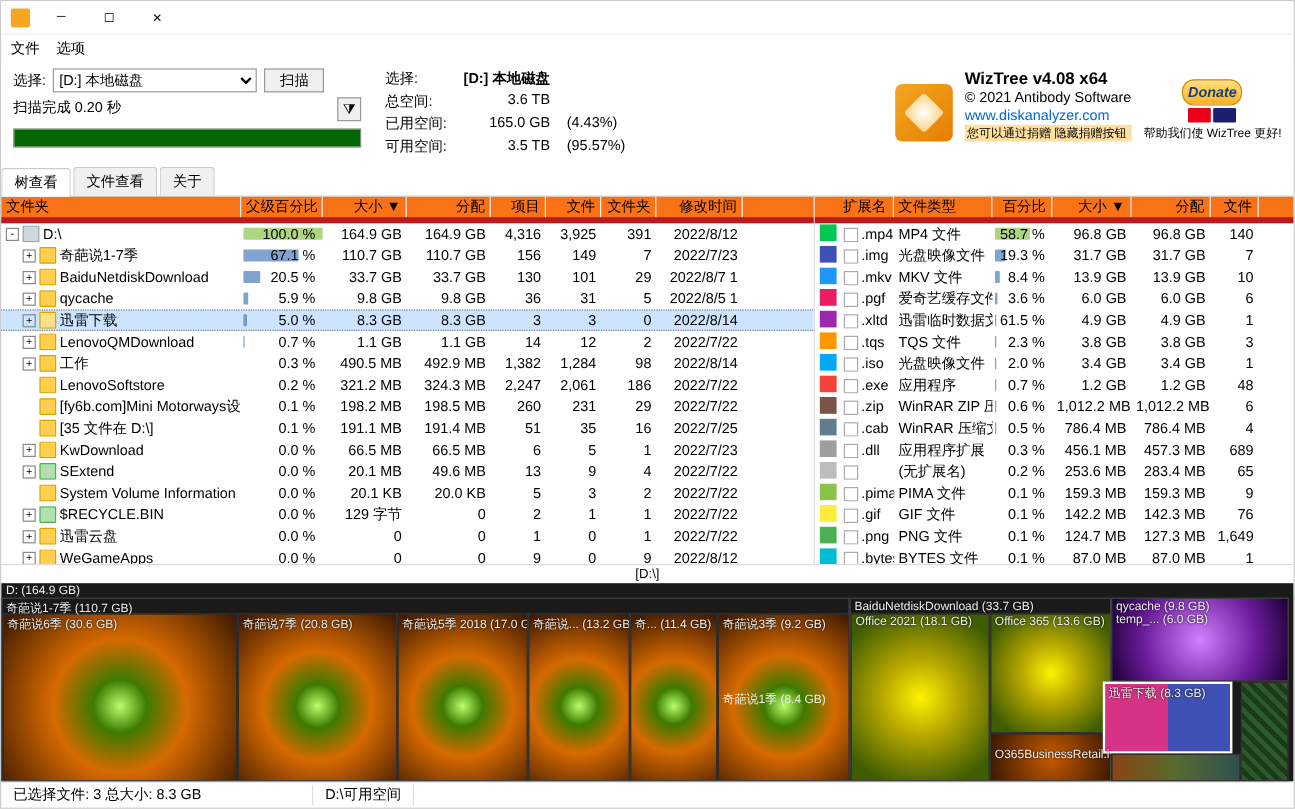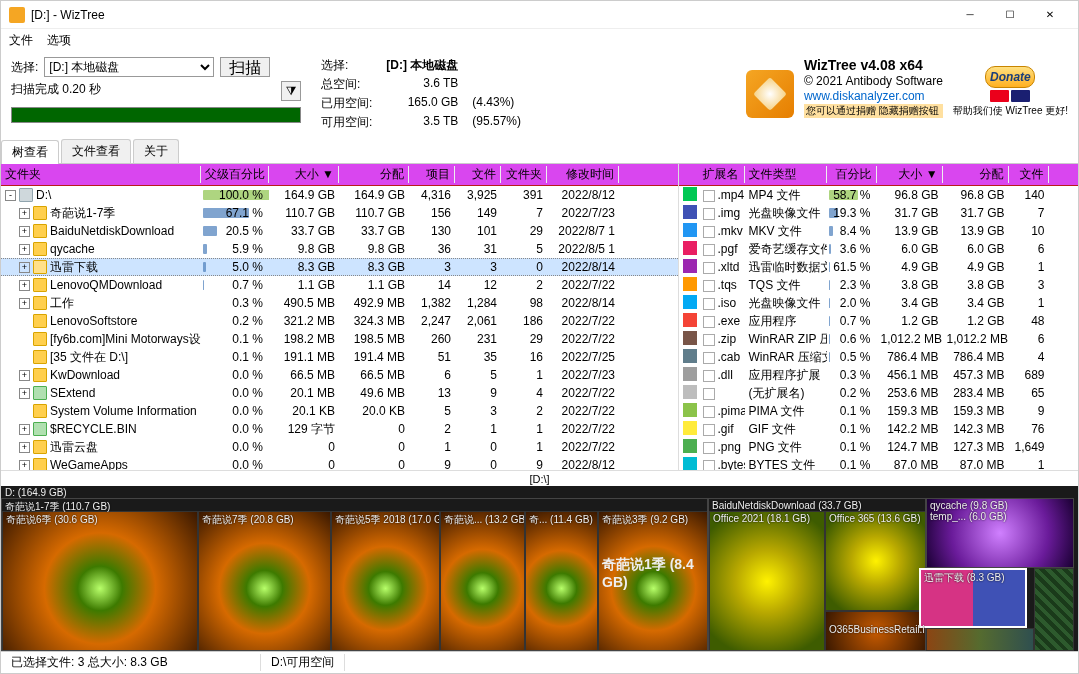--- a/index.html
+++ b/index.html
@@ -6,21 +6,21 @@
 body { background:#fff; width:1079px; height:674px; overflow:hidden; border:1px solid #ccc; display:flex; flex-direction:column; }
 .titlebar { height:28px; background:#fff; display:flex; align-items:center; padding:0 8px; border-bottom:1px solid #eee; }
 .titlebar .icon { width:16px; height:16px; background:#f5a623; border-radius:2px; margin-right:6px; }
 .titlebar .title { flex:1; font-size:12px; }
 .winbtn { width:40px; height:24px; display:flex; align-items:center; justify-content:center; font-size:10px; cursor:default; }
 .menubar { height:22px; display:flex; align-items:center; padding:0 8px; gap:14px; font-size:12px; }
 .toolbar { display:flex; padding:6px 10px; gap:20px; align-items:flex-start; background:#fff; }
 .tb-left { display:flex; flex-direction:column; gap:4px; }
 .tb-row { display:flex; align-items:center; gap:6px; }
 select.drive { width:170px; height:20px; border:1px solid #999; background:#fff; font-size:12px; }
-.scanbtn { width:50px; height:20px; border:1px solid #999; background:#f0f0f0; font-size:16px; }
+.scanbtn { width:50px; height:20px; border:1px solid #999; background:#f0f0f0; font-size:12px; }
 .status-row { display:flex; align-items:flex-start; gap:4px; }
 .progress { width:290px; height:16px; background:#dfd; border:1px solid #888; margin-top:2px; position:relative; }
 .progress .fill { position:absolute; inset:0; background:#060; }
 .filterbtn { width:20px; height:20px; border:1px solid #999; background:#f0f0f0; display:flex; align-items:center; justify-content:center; }
 .midinfo { display:grid; grid-template-columns:auto auto auto; gap:2px 14px; font-size:12px; }
 .midinfo .lbl { text-align:left; }
 .midinfo .val { text-align:right; min-width:70px; }
 .midinfo .pct { text-align:left; }
 .branding { display:flex; gap:10px; align-items:flex-end; margin-left:auto; }
 .brandicon { width:48px; height:48px; background:linear-gradient(135deg,#f5a623,#e67e00); border-radius:6px; position:relative; }
@@ -31,21 +31,21 @@
 .donate { display:flex; flex-direction:column; align-items:center; gap:2px; }
 .donatebtn { width:50px; height:22px; background:linear-gradient(#ffe080,#ffb020); border:1px solid #c88400; border-radius:10px; font-weight:bold; font-style:italic; color:#1a3e7a; font-size:12px; }
 .cards { width:40px; height:12px; display:flex; gap:2px; }
 .cards span { flex:1; border-radius:1px; }
 .tabs { display:flex; border-bottom:1px solid #ccc; padding-left:0; margin-top:2px; }
 .tab { padding:3px 10px; border:1px solid #ccc; border-bottom:none; background:#f0f0f0; margin-right:2px; border-radius:3px 3px 0 0; font-size:12px; }
 .tab.active { background:#fff; position:relative; top:1px; }
 .mainpanes { display:flex; flex:1; min-height:0; }
 .leftpane { flex:1.05; display:flex; flex-direction:column; border-right:1px solid #ddd; min-width:0; }
 .rightpane { flex:0.62; display:flex; flex-direction:column; min-width:0; }
-.colhdr { display:flex; background:#d946ef; border-bottom:1px solid #b91c1c; font-size:12px; height:22px; align-items:center; }
+.colhdr { display:flex; background:#f97316; border-bottom:5px solid #b91c1c; font-size:12px; height:22px; align-items:center; }
 .colhdr > div { padding:0 4px; text-align:right; border-right:1px solid #eee; white-space:nowrap; overflow:hidden; }
 .colhdr > div:first-child { text-align:left; }
 .tbody { flex:1; overflow-y:auto; min-height:0; }
 .row { display:flex; height:18px; align-items:center; font-size:12px; }
 .row.sel { background:#cde4ff; border-top:1px dotted #888; border-bottom:1px dotted #888; }
 .row > div { padding:0 4px; text-align:right; white-space:nowrap; overflow:hidden; }
 .cell-name { text-align:left !important; display:flex; align-items:center; gap:3px; }
 .tree-toggle { width:11px; height:11px; border:1px solid #888; display:inline-flex; align-items:center; justify-content:center; font-size:9px; line-height:1; cursor:default; flex-shrink:0; }
 .tree-spacer { width:11px; display:inline-block; flex-shrink:0; }
 .fico { width:14px; height:14px; flex-shrink:0; border-radius:1px; display:inline-block; }
@@ -66,21 +66,20 @@
 
 .L .c0{width:200px} .L .c1{width:68px} .L .c2{width:70px} .L .c3{width:70px} .L .c4{width:46px} .L .c5{width:46px} .L .c6{width:46px} .L .c7{width:72px}
 
 .R .c0{width:20px;padding:0 2px} .R .c1{width:46px;text-align:left} .R .c2{width:82px;text-align:left} .R .c3{width:50px} .R .c4{width:66px} .R .c5{width:66px} .R .c6{width:40px}
 </style>
 </head>
 <body>
 
 <div class="titlebar">
   <div class="icon"></div>
-  <div class="title">[D:]  - WizTree</div>
   <div class="winbtn">─</div>
   <div class="winbtn">☐</div>
   <div class="winbtn close">✕</div>
 </div>
 
 <div class="menubar">
   <span>文件</span>
   <span>选项</span>
 </div>
 
@@ -572,21 +571,21 @@
       </div>
       <div class="tm-block" style="position: absolute; left: 438px; top: 12px; width: 85px; height: 141px; background: radial-gradient(circle at 50% 55%, rgb(184, 255, 106) 0%, rgb(61, 122, 0) 18%, rgb(214, 106, 0) 45%, rgb(58, 24, 0) 100%);">
         <div class="lbl">奇葩说... (13.2 GB)</div>
       </div>
       <div class="tm-block" style="position: absolute; left: 523px; top: 12px; width: 73px; height: 141px; background: radial-gradient(circle at 50% 55%, rgb(184, 255, 106) 0%, rgb(61, 122, 0) 18%, rgb(214, 106, 0) 45%, rgb(58, 24, 0) 100%); text-align: right;">
         <div class="lbl">奇... (11.4 GB)</div>
       </div>
       <div class="tm-block" style="position: absolute; left: 596px; top: 12px; width: 111px; height: 141px; background: radial-gradient(circle at 50% 55%, rgb(184, 255, 106) 0%, rgb(61, 122, 0) 18%, rgb(214, 106, 0) 45%, rgb(58, 24, 0) 100%);">
         <div class="lbl">奇葩说3季 (9.2 GB)</div>
       </div>
-      <div style="position: absolute; left: 600px; bottom: 60px; font-size: 14px; z-index: 3; font-weight: bold;">奇葩说1季 (8.4 GB)</div>
+      <div style="position: absolute; left: 600px; bottom: 60px; font-size: 10px; z-index: 3;">奇葩说1季 (8.4 GB)</div>
     </div>
     <div class="tm-block" style="position: absolute; left: 707px; top: 12px; width: 218px; height: 153px; border: 1px solid rgb(68, 68, 68);">
       <div class="lbl">BaiduNetdiskDownload (33.7 GB)</div>
       <div class="tm-block" style="position: absolute; left: 0px; top: 12px; width: 116px; height: 141px; background: radial-gradient(circle, rgb(255, 242, 0) 0%, rgb(184, 168, 0) 35%, rgb(62, 92, 0) 85%);">
         <div class="lbl">Office 2021 (18.1 GB)</div>
       </div>
       <div class="tm-block" style="position: absolute; left: 116px; top: 12px; width: 102px; height: 100px; background: radial-gradient(circle, rgb(255, 242, 0) 0%, rgb(184, 168, 0) 35%, rgb(62, 92, 0) 85%);">
         <div class="lbl">Office 365 (13.6 GB)</div>
       </div>
       <div class="tm-block" style="position: absolute; left: 116px; top: 112px; width: 102px; height: 41px; background: radial-gradient(circle, rgb(198, 90, 0), rgb(58, 24, 0));">

